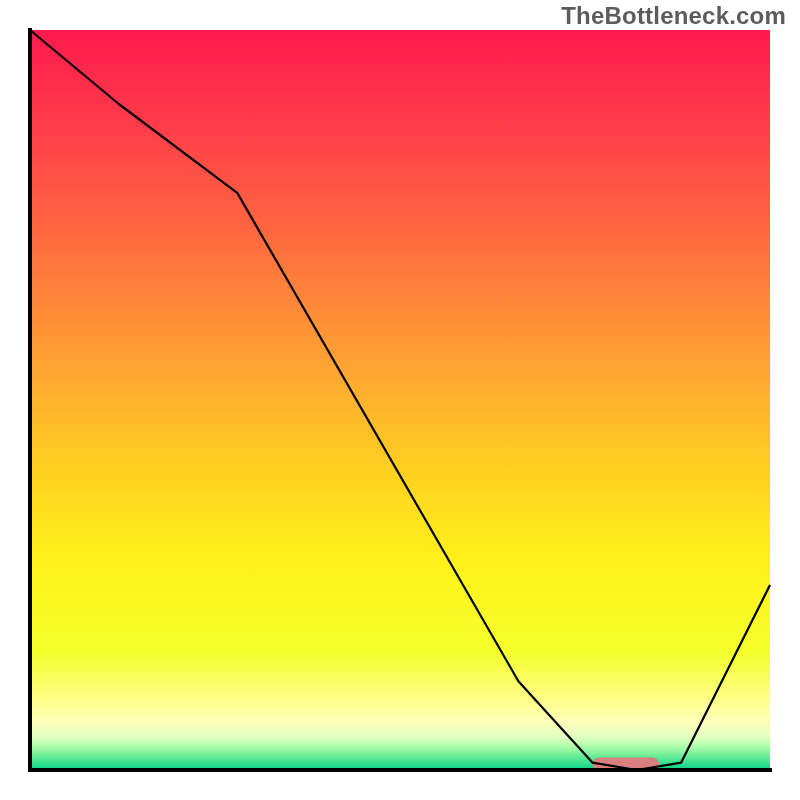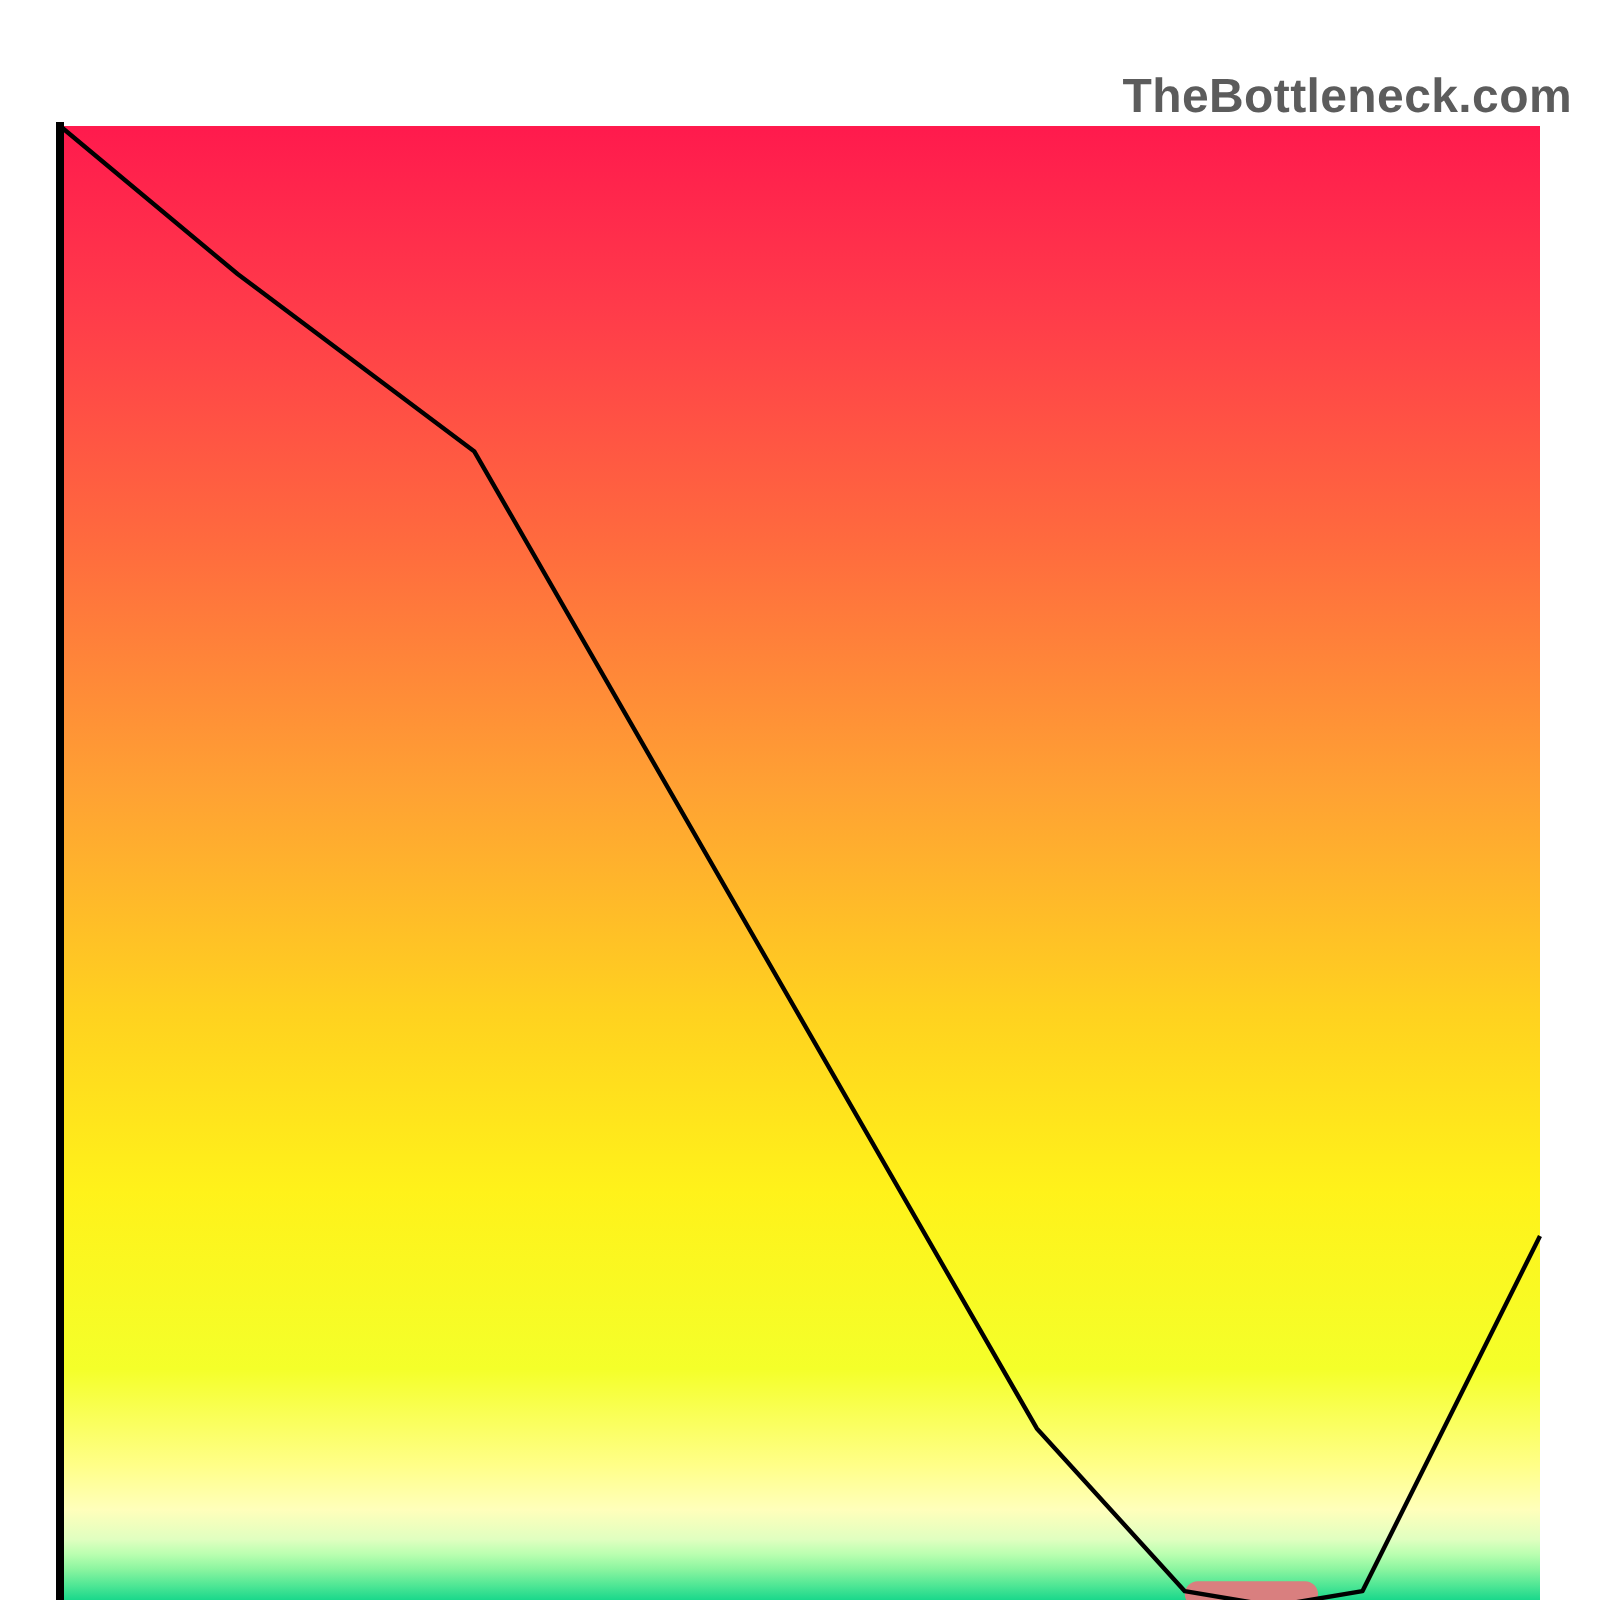--- a/index.html
+++ b/index.html
@@ -7,21 +7,20 @@
     padding: 0;
     width: 800px;
     height: 800px;
     background: #ffffff;
     overflow: hidden;
   }
   .chart-container {
     position: relative;
     width: 800px;
     height: 724px;
-    margin-top: 33px;
   }
   .watermark {
     position: absolute;
     top: 2px;
     right: 14px;
     font-family: Arial, Helvetica, sans-serif;
     font-size: 24px;
     font-weight: bold;
     color: #5c5c5c;
     letter-spacing: 0.2px;

